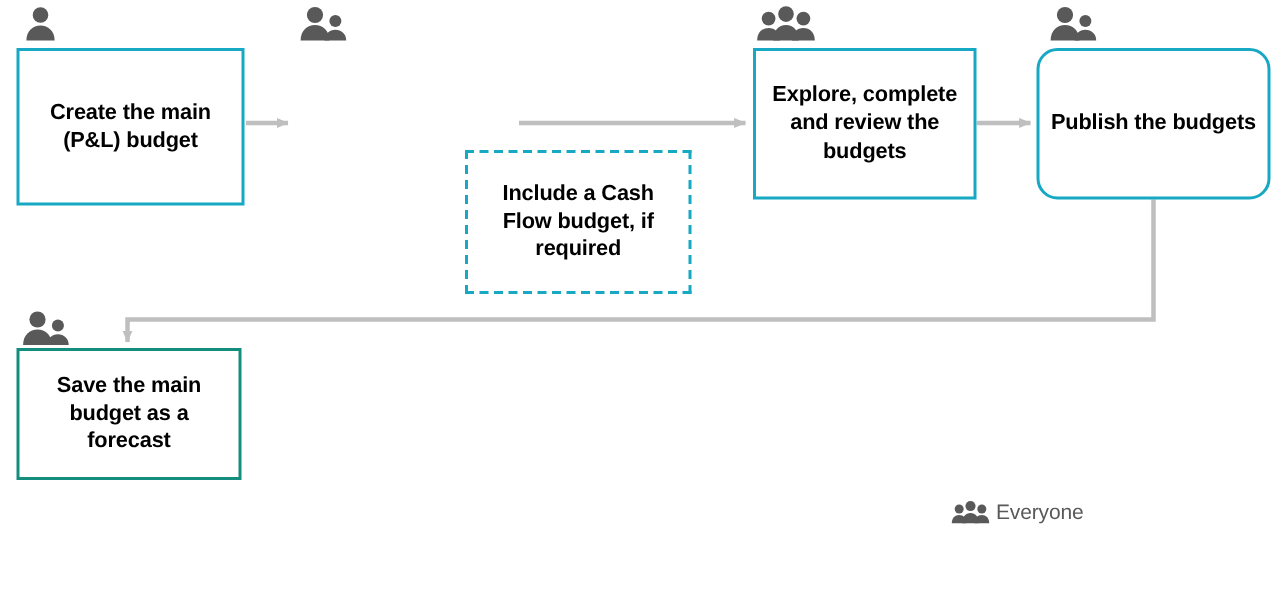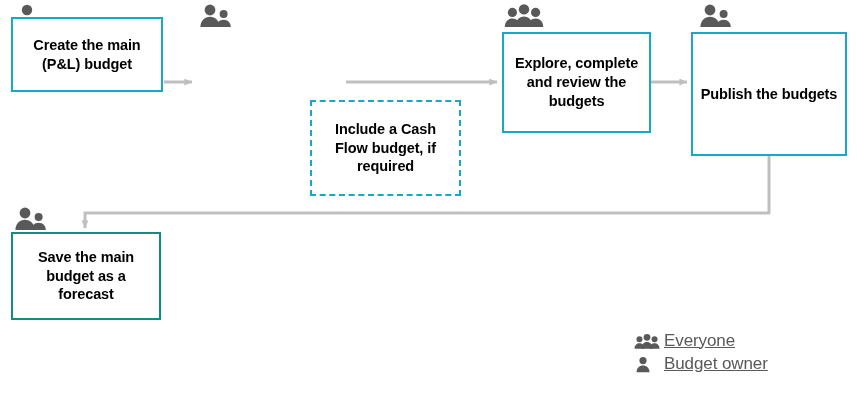--- a/index.html
+++ b/index.html
@@ -68,25 +68,24 @@
   }
   .legend-ico {
     width: 30px;
     flex: 0 0 30px;
     line-height: 0;
     display: flex;
     align-items: center;
     justify-content: flex-start;
   }
   .legend-text {
-    font-size: 17px;
+    font-size: 14px;
     color: #595959;
     white-space: nowrap;
     letter-spacing: -0.1px;
-    text-decoration: underline;
   }
 </style>
 </head>
 <body>
 
 <div id="canvas">
 
   <div class="conn" style="left:0;top:0;width:857px;height:406px;">
     <svg width="857" height="406" viewBox="0 0 857 406">
       <defs>
@@ -143,34 +142,34 @@
 
   <div class="role-icon" style="left:14px;top:205px;">
     <svg width="34" height="26" viewBox="0 0 34 26" fill="#595959">
       <circle cx="11" cy="8" r="5.4"></circle>
       <path d="M1.4,25 C1.4,18.4 5.9,14.7 11,14.7 C16.1,14.7 20.6,18.4 20.6,25 Z"></path>
       <circle cx="24.6" cy="12" r="4"></circle>
       <path d="M17.4,25 C17.4,20.6 20.6,17.8 24.6,17.8 C28.6,17.8 31.8,20.6 31.8,25 Z"></path>
     </svg>
   </div>
 
-  <div class="node solid-cyan" style="left:11px;top:17px;width:152px;height:75px;">
+  <div class="node solid-cyan" style="left:11px;top:32px;width:152px;height:105px;">
     <span class="label">Create the main (P&amp;L) budget</span>
   </div>
 
 
   <div class="node dashed-cyan" style="left:310px;top:100px;width:151px;height:96px;">
     <span class="label">Include a Cash Flow budget, if required</span>
   </div>
 
   <div class="node solid-cyan" style="left:502px;top:32px;width:149px;height:101px;">
     <span class="label">Explore, complete and review the budgets</span>
   </div>
 
-  <div class="node solid-cyan" style="left:691px;top:32px;width:156px;height:124px;">
+  <div class="node solid-cyan" style="left:691px;top:32px;width:156px;height:101px;border-radius:14px;">
     <span class="label">Publish the budgets</span>
   </div>
 
   <div class="node solid-green" style="left:11px;top:232px;width:150px;height:88px;">
     <span class="label">Save the main budget as a forecast</span>
   </div>
 
 
   <div id="legend">
 
@@ -182,25 +181,16 @@
           <circle cx="31.6" cy="10.4" r="4.6"></circle>
           <path d="M24,25 C24,19.6 27.4,16.6 31.6,16.6 C35.8,16.6 39.2,19.6 39.2,25 Z"></path>
           <circle cx="20" cy="7.4" r="5.2"></circle>
           <path d="M11.4,25 C11.4,18.4 15.2,14.6 20,14.6 C24.8,14.6 28.6,18.4 28.6,25 Z"></path>
         </svg>
       </span>
       <span class="legend-text">Everyone</span>
     </div>
 
 
-    <div class="legend-row">
-      <span class="legend-ico">
-        <svg width="18" height="18" viewBox="0 0 26 26" fill="#595959">
-          <circle cx="13" cy="8" r="5.2"></circle>
-          <path d="M3.6,25 C3.6,18.6 8,15 13,15 C18,15 22.4,18.6 22.4,25 Z"></path>
-        </svg>
-      </span>
-      <span class="legend-text">Budget owner</span>
-    </div>
 
   </div>
 
 </div>
 
 </body></html>

